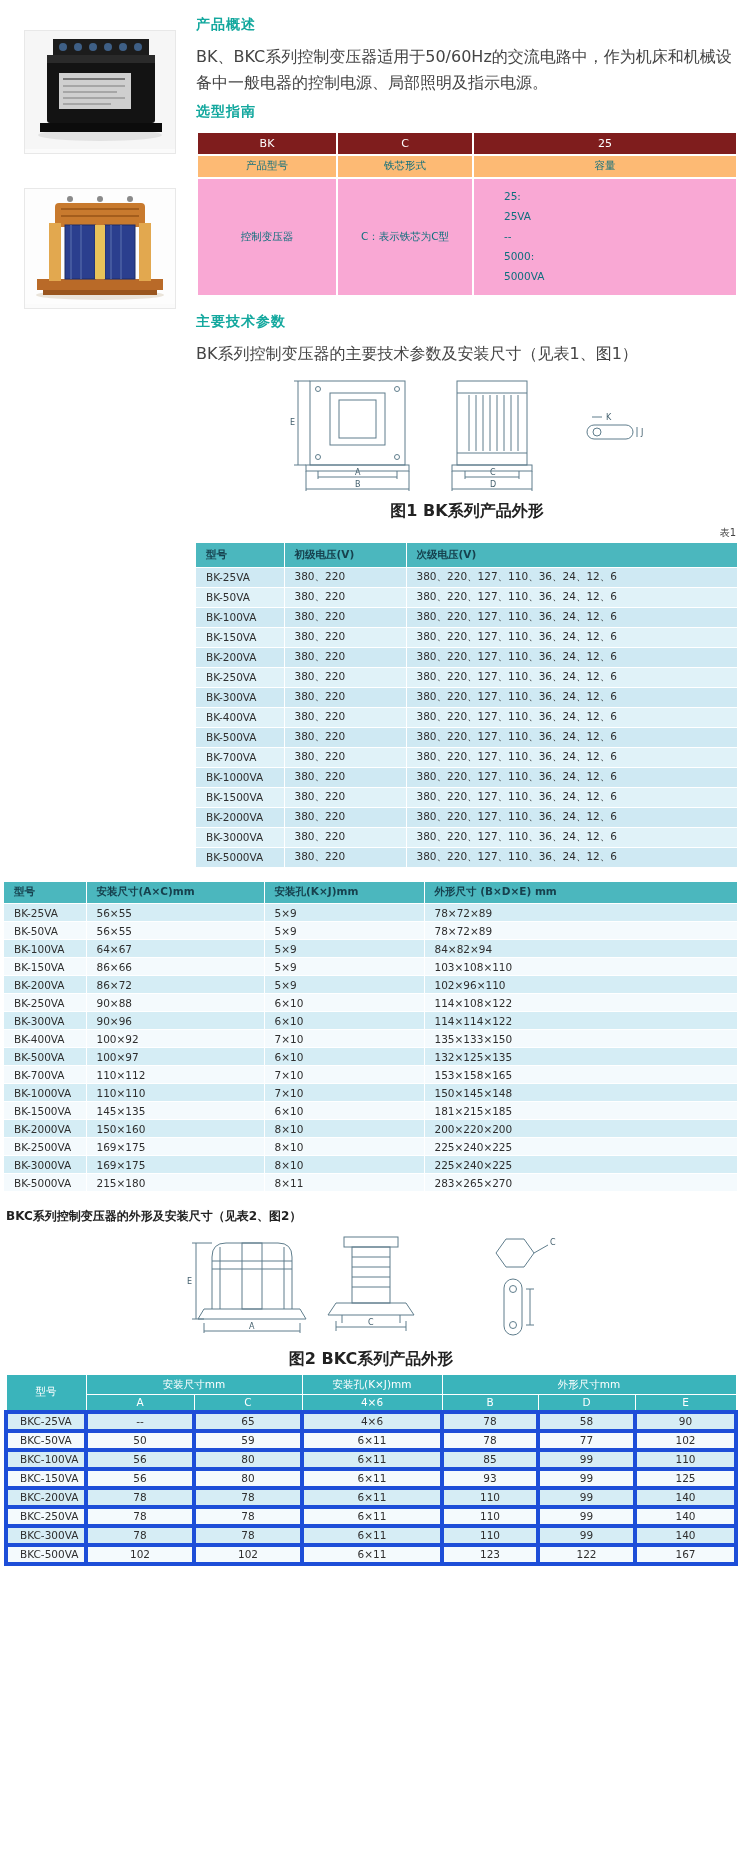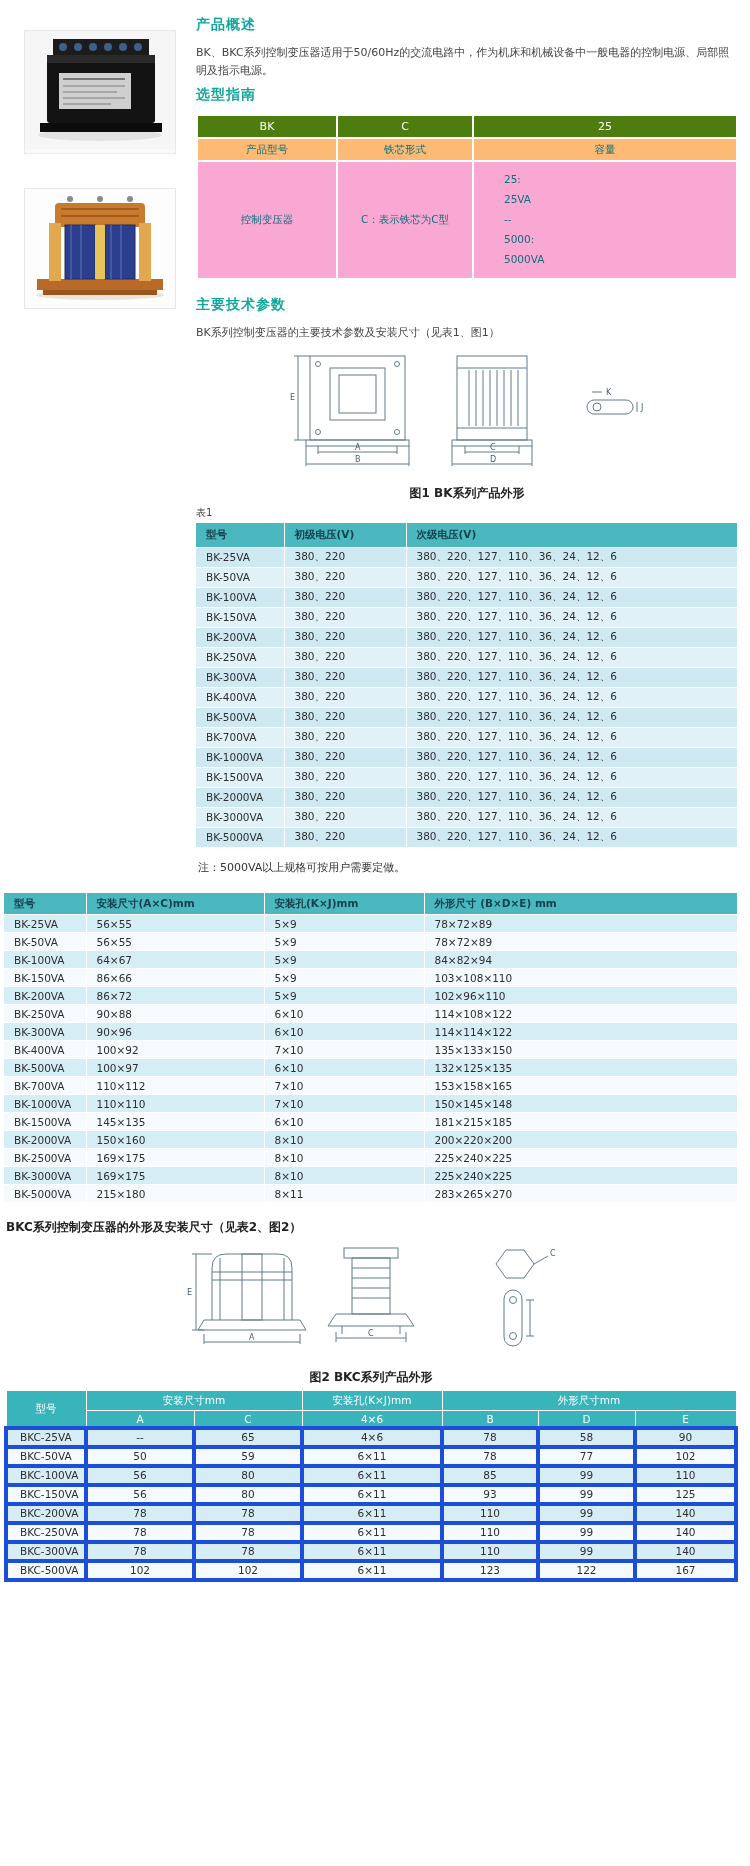--- a/index.html
+++ b/index.html
@@ -11,51 +11,51 @@
   }
   .page { width:750px; padding:10px 12px 40px 4px; }
 
   
   .top { display:flex; }
   .photos { width:192px; flex:0 0 192px; padding-top:20px; }
   .photo { width:152px; margin:0 auto 34px auto; border:1px solid #e8e8e8; background:#fbfbfb; }
   .content { flex:1; min-width:0; }
 
   h2.sec { color:#13a89e; font-size:14px; font-weight:bold; margin:6px 0 10px 0; letter-spacing:1px; }
-  p.body-text { font-size:11px; line-height:1.65; color:#444; margin-bottom:2px; }
+  p.body-text { font-size:16px; line-height:1.65; color:#444; margin-bottom:2px; }
   p.body-text.std { margin-bottom:12px; }
 
   
   table { border-collapse:collapse; width:100%; table-layout:fixed; }
   td { font-size:10.5px; overflow:hidden; }
   .sel-table { margin-bottom:16px; }
   .sel-table td { border:2px solid #fff; text-align:center; vertical-align:middle; }
-  .sel-table .sel-head td { background:#4d7c0f; color:#fff; height:23px; font-size:11px; }
+  .sel-table .sel-head td { background:#7f1d1d; color:#fff; height:23px; font-size:11px; }
   .sel-table .sel-labels td { background:#fdba74; color:#0e6f7d; height:23px; }
   .sel-table .sel-values td { background:#f9a8d4; color:#0e6f7d; height:118px; }
   .sel-table .sel-values td.multiline { text-align:left; padding-left:30px; white-space:pre-line; line-height:1.9; }
 
   
-  .tag { font-size:10px; color:#444; margin:4px 2px 3px 0; }
+  .tag { font-size:10px; color:#444; text-align:right; margin:4px 2px 3px 0; }
   .t1 thead td, .t1b thead td { background:#4bb7be; color:#16414e; font-weight:bold; text-align:left; padding-left:10px; }
   .t1 thead td { height:24px; }
   .t1 td, .t1b td { border-bottom:1px solid #fff; border-right:1px solid #fff; text-align:left; padding-left:10px; color:#2e2e2e; }
   .t1 tbody td { height:20px; }
   .t1 tbody tr:nth-child(odd) td { background:#cfe9f3; }
   .t1 tbody tr:nth-child(even) td { background:#e0f2f8; }
   .t1b thead td { height:22px; }
   .t1b tbody td { height:18px; }
   .t1b tbody tr:nth-child(odd) td { background:#d5edf5; }
   .t1b tbody tr:nth-child(even) td { background:#f4fafd; }
   .note { font-size:11px; color:#333; margin:12px 0 4px 2px; }
 
   
   .figure { text-align:center; margin:6px 0 2px 0; }
   .figure svg { display:block; margin:0 auto; }
-  .caption { font-size:12px; color:#222; text-align:center; margin:11px 0 4px 0; font-weight:bold; }
+  .caption { font-size:16px; color:#222; text-align:center; margin:2px 0 4px 0; font-weight:bold; }
 
   
   .wide { margin-top:14px; }
   .bkc-intro { font-size:12px; color:#222; margin:16px 0 4px 2px; font-weight:bold; }
 
   .t2 thead td { background:#3ab4bb; color:#fff; text-align:center; border:1px solid #fff; font-size:10.5px; }
   .t2 thead tr.g td { height:20px; }
   .t2 thead tr.s td { height:17px; }
   .t2 tbody td { text-align:center; height:19px; border:4px solid #1d4ed8; color:#2e2e2e; }
   .t2 tbody td:first-child { text-align:left; padding-left:12px; }
@@ -299,21 +299,20 @@
               <td>380、220</td>
               <td>380、220、127、110、36、24、12、6</td>
             </tr>
             <tr>
               <td>BK-5000VA</td>
               <td>380、220</td>
               <td>380、220、127、110、36、24、12、6</td>
             </tr>
           </tbody>
       </table>
-      <p class="note">注：5000VA以上规格可按用户需要定做。</p>
 
     </div>
   </div>
 
   <div class="wide">
 
     <table class="t1b">
       <colgroup>
           <col style="width:82px">
           <col style="width:178px">

